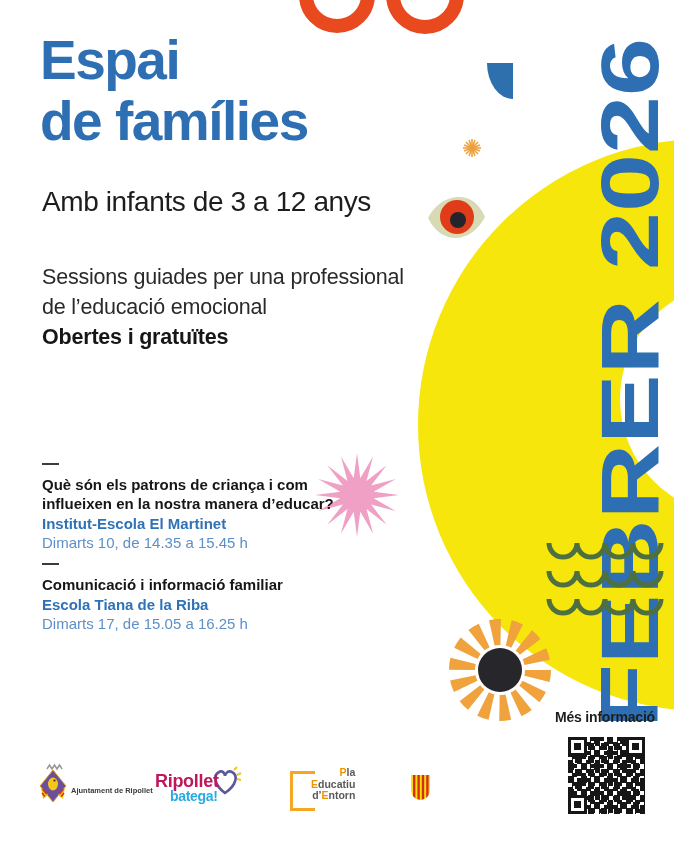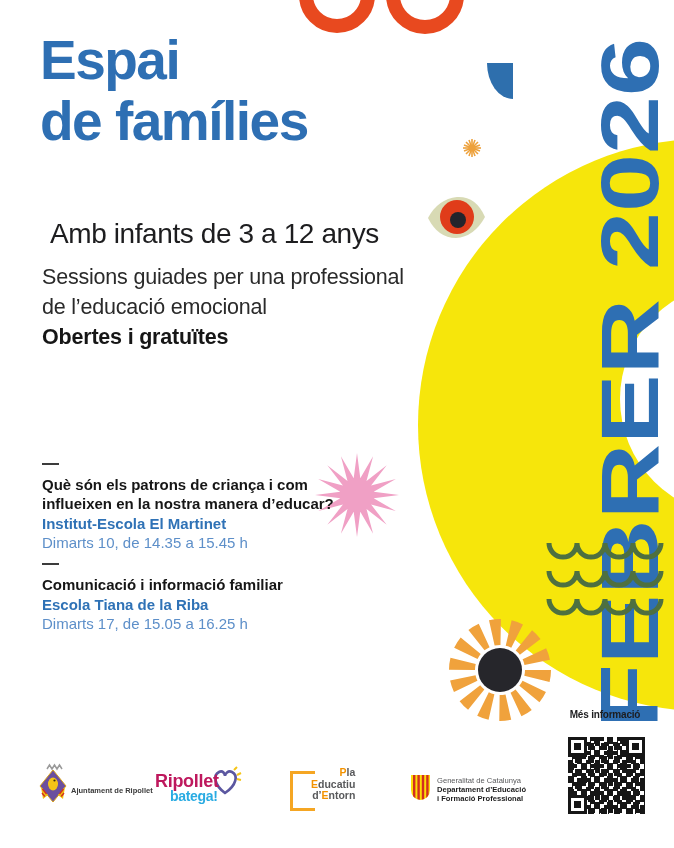--- a/index.html
+++ b/index.html
@@ -8,22 +8,22 @@
     overflow:hidden;font-family:"Liberation Sans",sans-serif;border-radius:30px;
   }
   .decor{position:absolute;left:0;top:0;width:674px;height:848px;}
 
   .title{
     position:absolute;left:40px;top:30px;
     font-size:55px;font-weight:bold;letter-spacing:-1.5px;
     line-height:61px;color:#2e6fb3;white-space:pre-line;z-index:3;
   }
   .subtitle{
-    position:absolute;left:50px;top:186px;
-    font-size:28px;color:#1d1d1f;letter-spacing:-0.4px;z-index:3;margin-top:32px;
+    position:absolute;left:42px;top:186px;
+    font-size:28px;color:#1d1d1f;letter-spacing:-0.4px;z-index:3;
   }
   .intro{position:absolute;left:42px;top:251px;z-index:3;width:420px;}
   .intro .lead{
     font-size:21.5px;font-weight:bold;color:#161616;
     line-height:30px;white-space:pre-line;letter-spacing:-0.2px;
   }
   .intro .desc{
     font-size:21.5px;color:#2a2a2a;line-height:30px;
     white-space:pre-line;margin-top:11px;letter-spacing:-0.2px;
   }
@@ -49,21 +49,21 @@
   }
   .pee-text{position:absolute;left:299px;top:767px;font-size:10.5px;font-weight:bold;line-height:11.5px;color:#58595b;text-align:right;}
   .pee-text .ini{color:#f39200;}
   .pee-l1,.pee-l2{margin-left:12px;}
   .gen-text{position:absolute;left:437px;top:776px;font-size:7.6px;line-height:9px;color:#1d1d1d;}
   .gen-text .g1{color:#58595b;font-weight:normal;}
   .gen-text .g2,.gen-text .g3{font-weight:bold;}
 
   .more-info{
     position:absolute;left:540px;top:709px;width:130px;text-align:center;
-    font-size:10px;font-weight:bold;color:#1d1d1f;z-index:4;letter-spacing:-0.2px;
+    font-size:14px;font-weight:bold;color:#1d1d1f;z-index:4;letter-spacing:-0.2px;
   }
   .qr{
     position:absolute;left:568px;top:737px;width:77px;height:77px;z-index:4;
     background:
       repeating-conic-gradient(#161616 0% 25%, rgba(0,0,0,0) 0% 50%) 0 0/9px 9px,
       repeating-conic-gradient(rgba(0,0,0,0) 0% 25%, #161616 0% 50%) 0 0/13px 13px,
       #ffffff;
   }
   .finder{position:absolute;width:13px;height:13px;border:3px solid #161616;background:#fff;}
   .finder .dot{width:7px;height:7px;background:#161616;margin:3px;}
@@ -204,25 +204,20 @@
     <div class="batega-l2">batega!</div>
   </div>
 
   <div class="pee-bracket"></div>
   <div class="pee-text">
     <div class="pee-l1"><span class="ini">P</span><span>la</span></div>
     <div class="pee-l2"><span class="ini">E</span><span>ducatiu</span></div>
     <div class="pee-l3"><span>d’</span><span class="ini">E</span><span>ntorn</span></div>
   </div>
 
-  <div class="gen-text">
-    <div class="g1">Generalitat de Catalunya</div>
-    <div class="g2">Departament d’Educació</div>
-    <div class="g3">i Formació Professional</div>
-  </div>
 
   <div class="more-info">Més informació</div>
   <div class="qr">
     <div class="finder f-tl">
         <div class="dot"></div>
       </div>
     <div class="finder f-tr">
         <div class="dot"></div>
       </div>
     <div class="finder f-bl">

